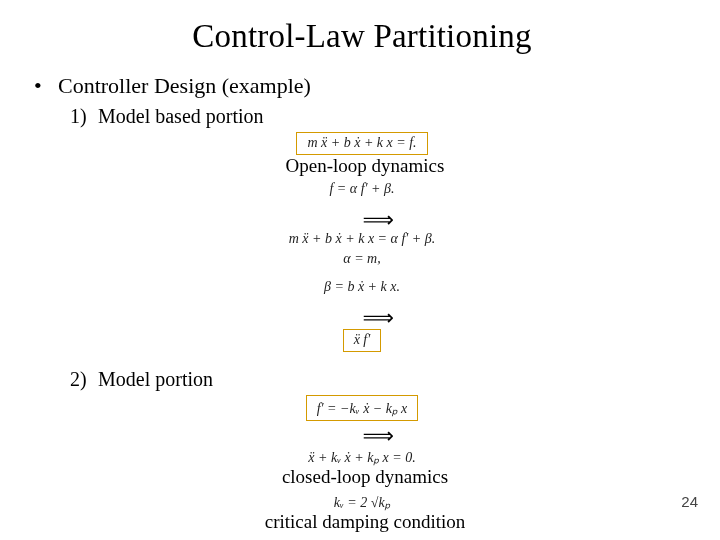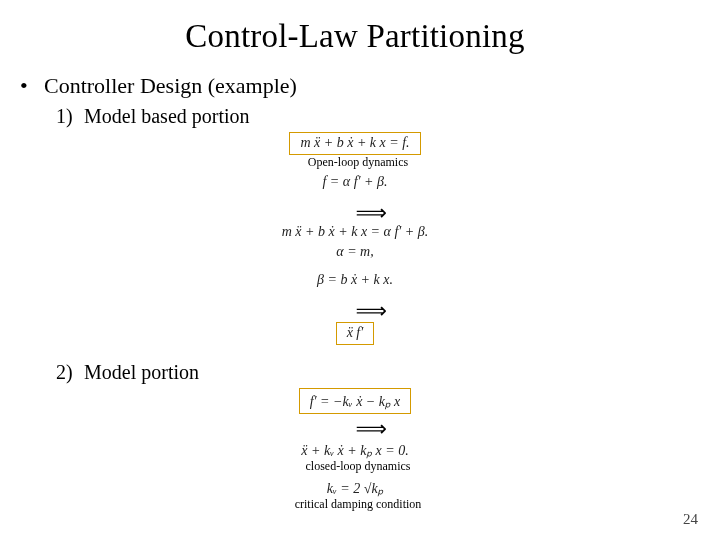--- a/index.html
+++ b/index.html
@@ -11,21 +11,21 @@
     font-family: "Times New Roman", Times, serif;
     color: #000;
     position: relative;
     overflow: hidden;
   }
   .slide {
     width: 720px;
     height: 540px;
     position: relative;
     box-sizing: border-box;
-    padding: 18px 30px 0 20px;
+    padding: 18px 30px 0 34px;
   }
   .title {
     text-align: center;
     font-size: 33px;
     font-weight: 400;
     margin: 0 0 18px 0;
     letter-spacing: 0.2px;
   }
   .bullet-row {
     display: flex;
@@ -63,21 +63,21 @@
     box-sizing: border-box;
   }
   .eq-col {
     width: 260px;
     flex: 0 0 auto;
     display: flex;
     justify-content: center;
   }
   .label-col {
     flex: 1 1 auto;
-    font-size: 12px;
+    font-size: 19px;
     padding-left: 6px;
   }
   .eq {
     font-family: "Times New Roman", serif;
     font-style: italic;
     font-size: 14px;
     color: #222;
     white-space: nowrap;
   }
   .boxed {
@@ -87,24 +87,24 @@
   }
   .arrow {
     font-size: 22px;
     line-height: 1;
     font-style: normal;
     letter-spacing: -2px;
   }
   .pagenum {
     position: absolute;
     right: 22px;
-    bottom: 12px;
+    bottom: 30px;
     font-size: 15px;
     color: #444;
-    font-family: Liberation Serif, serif;
+    font-family: Liberation Sans, sans-serif;
   }
   .servo-gap { height: 10px; }
 </style>
 </head>
 <body>
 
 <div class="slide">
 
   <h1 class="title">Control-Law Partitioning</h1>
 

